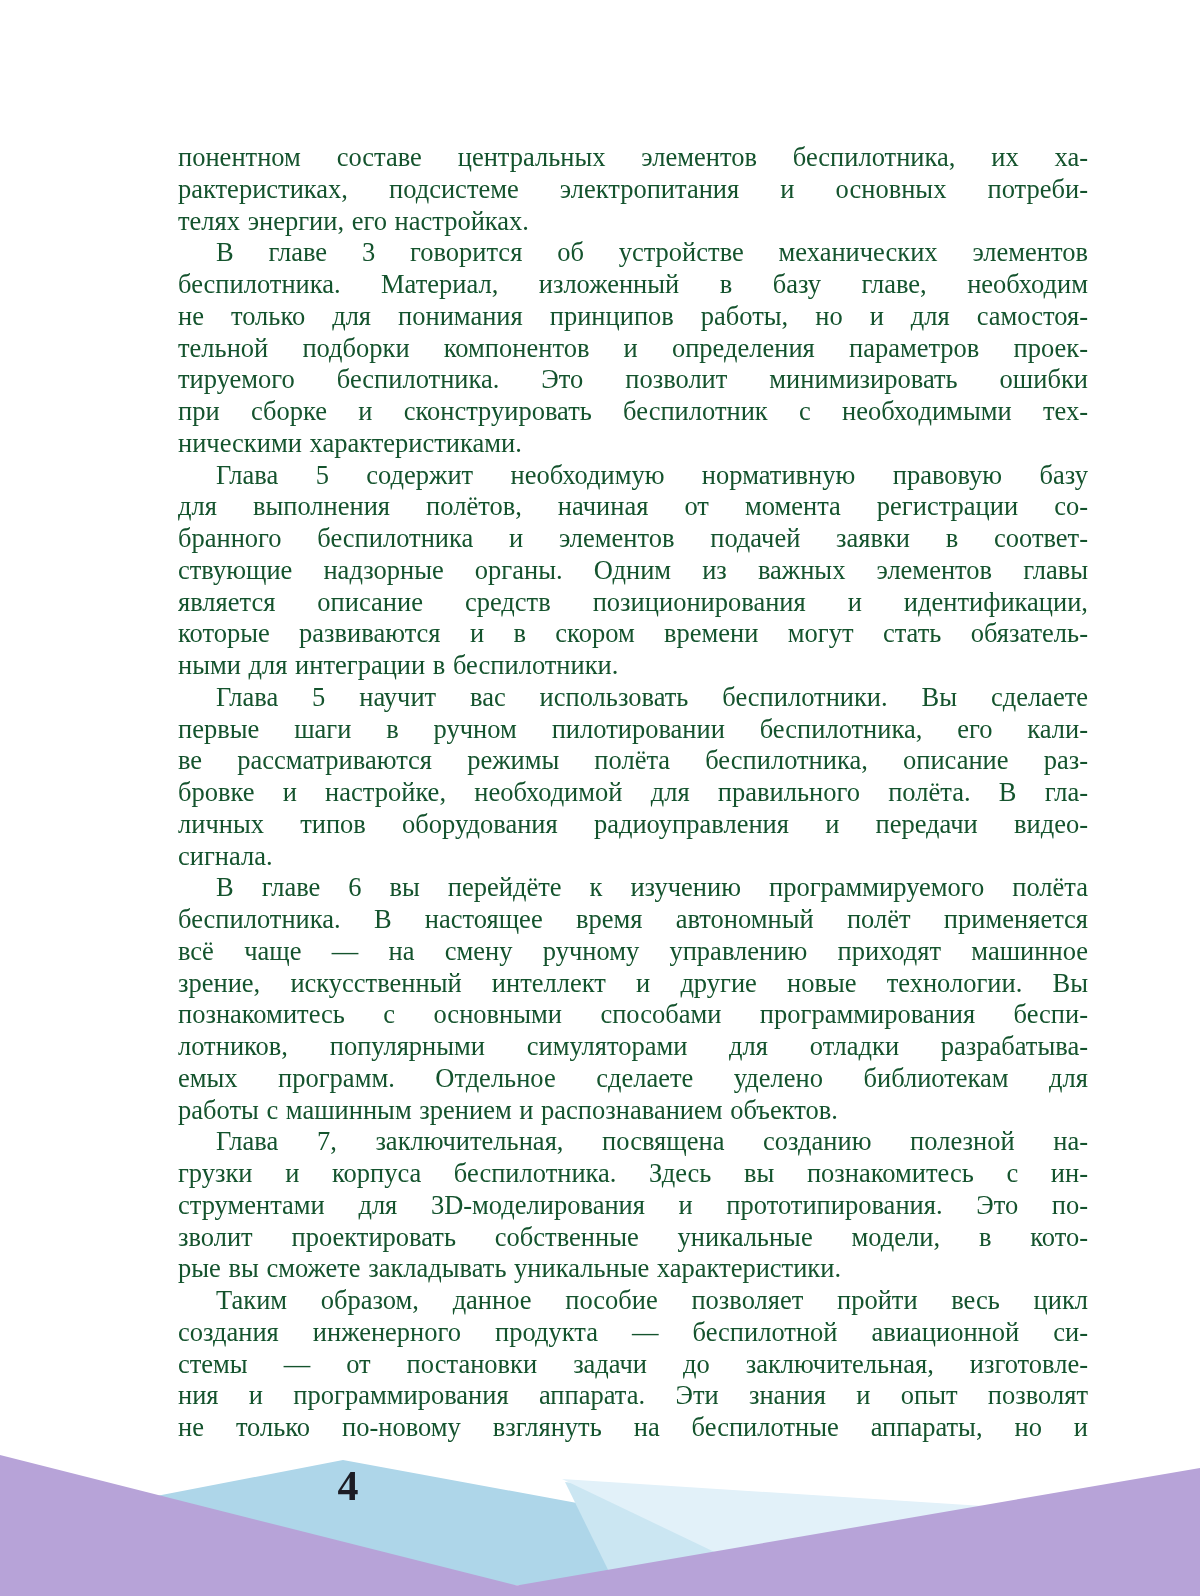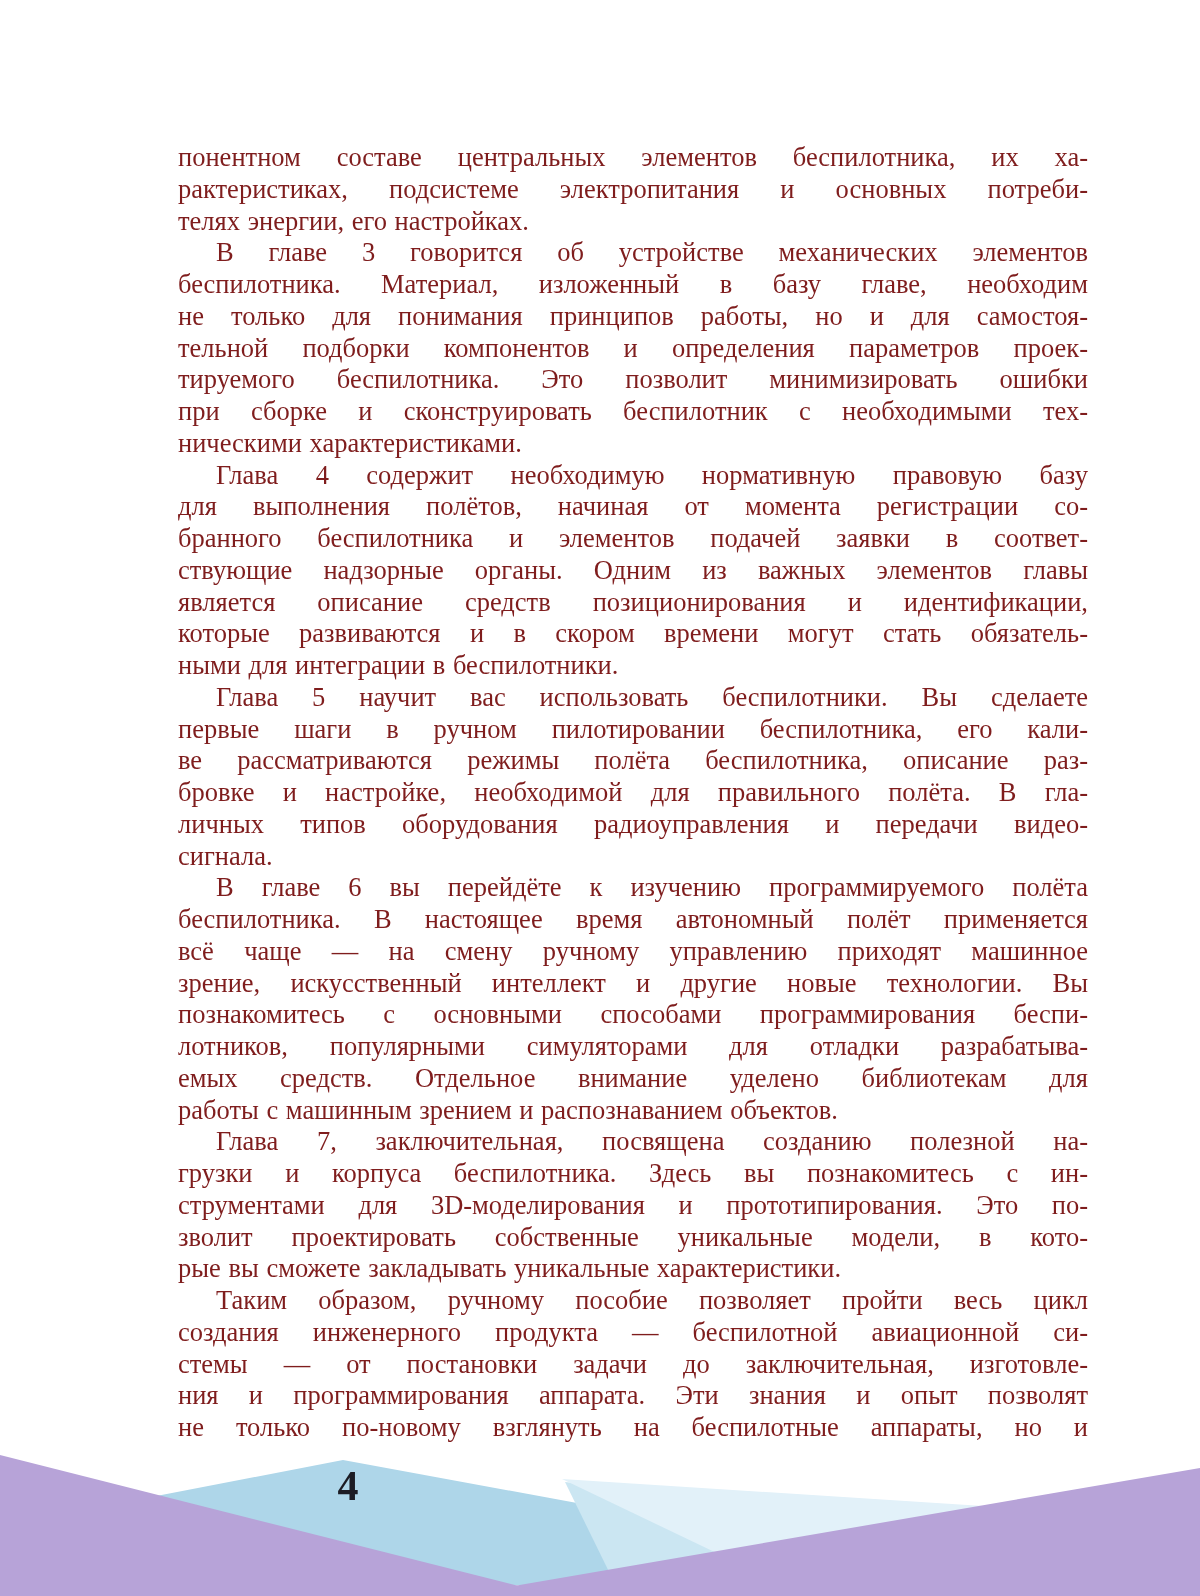--- a/index.html
+++ b/index.html
@@ -59,37 +59,37 @@
     font-weight: bold;
     color: #1c1c24;
     font-family: "Liberation Serif", "DejaVu Serif", serif;
   }
 </style>
 </head>
 <body>
 
 <div class="page">
 
-  <div class="text-block" style="color: #7f1d1d;">
+  <div class="text-block" style="color: #14532d;">
       <div class="para">
         <div class="line">понентном составе центральных элементов беспилотника, их ха-</div>
         <div class="line">рактеристиках, подсистеме электропитания и основных потреби-</div>
         <div class="line">телях энергии, его настройках.</div>
       </div>
       <div class="para indent">
         <div class="line">В главе 3 говорится об устройстве механических элементов</div>
         <div class="line">беспилотника. Материал, изложенный в базу главе, необходим</div>
         <div class="line">не только для понимания принципов работы, но и для самостоя-</div>
         <div class="line">тельной подборки компонентов и определения параметров проек-</div>
         <div class="line">тируемого беспилотника. Это позволит минимизировать ошибки</div>
         <div class="line">при сборке и сконструировать беспилотник с необходимыми тех-</div>
         <div class="line">ническими характеристиками.</div>
       </div>
       <div class="para indent">
-        <div class="line">Глава 4 содержит необходимую нормативную правовую базу</div>
+        <div class="line">Глава 5 содержит необходимую нормативную правовую базу</div>
         <div class="line">для выполнения полётов, начиная от момента регистрации со-</div>
         <div class="line">бранного беспилотника и элементов подачей заявки в соответ-</div>
         <div class="line">ствующие надзорные органы. Одним из важных элементов главы</div>
         <div class="line">является описание средств позиционирования и идентификации,</div>
         <div class="line">которые развиваются и в скором времени могут стать обязатель-</div>
         <div class="line">ными для интеграции в беспилотники.</div>
       </div>
       <div class="para indent">
         <div class="line">Глава 5 научит вас использовать беспилотники. Вы сделаете</div>
         <div class="line">первые шаги в ручном пилотировании беспилотника, его кали-</div>
@@ -98,32 +98,32 @@
         <div class="line">личных типов оборудования радиоуправления и передачи видео-</div>
         <div class="line">сигнала.</div>
       </div>
       <div class="para indent">
         <div class="line">В главе 6 вы перейдёте к изучению программируемого полёта</div>
         <div class="line">беспилотника. В настоящее время автономный полёт применяется</div>
         <div class="line">всё чаще — на смену ручному управлению приходят машинное</div>
         <div class="line">зрение, искусственный интеллект и другие новые технологии. Вы</div>
         <div class="line">познакомитесь с основными способами программирования беспи-</div>
         <div class="line">лотников, популярными симуляторами для отладки разрабатыва-</div>
-        <div class="line">емых средств. Отдельное внимание уделено библиотекам для</div>
+        <div class="line">емых программ. Отдельное сделаете уделено библиотекам для</div>
         <div class="line">работы с машинным зрением и распознаванием объектов.</div>
       </div>
       <div class="para indent">
         <div class="line">Глава 7, заключительная, посвящена созданию полезной на-</div>
         <div class="line">грузки и корпуса беспилотника. Здесь вы познакомитесь с ин-</div>
         <div class="line">струментами для 3D-моделирования и прототипирования. Это по-</div>
         <div class="line">зволит проектировать собственные уникальные модели, в кото-</div>
         <div class="line">рые вы сможете закладывать уникальные характеристики.</div>
       </div>
       <div class="para indent continues">
-        <div class="line">Таким образом, ручному пособие позволяет пройти весь цикл</div>
+        <div class="line">Таким образом, данное пособие позволяет пройти весь цикл</div>
         <div class="line">создания инженерного продукта — беспилотной авиационной си-</div>
         <div class="line">стемы — от постановки задачи до заключительная, изготовле-</div>
         <div class="line">ния и программирования аппарата. Эти знания и опыт позволят</div>
         <div class="line">не только по-новому взглянуть на беспилотные аппараты, но и</div>
       </div>
     </div>
 
   <div class="footer">
     <svg viewBox="0 0 1200 170" preserveAspectRatio="none">
       <polygon points="343,34 -30,106 180,170 558,158 745,108" fill="#aed6e9"></polygon>

